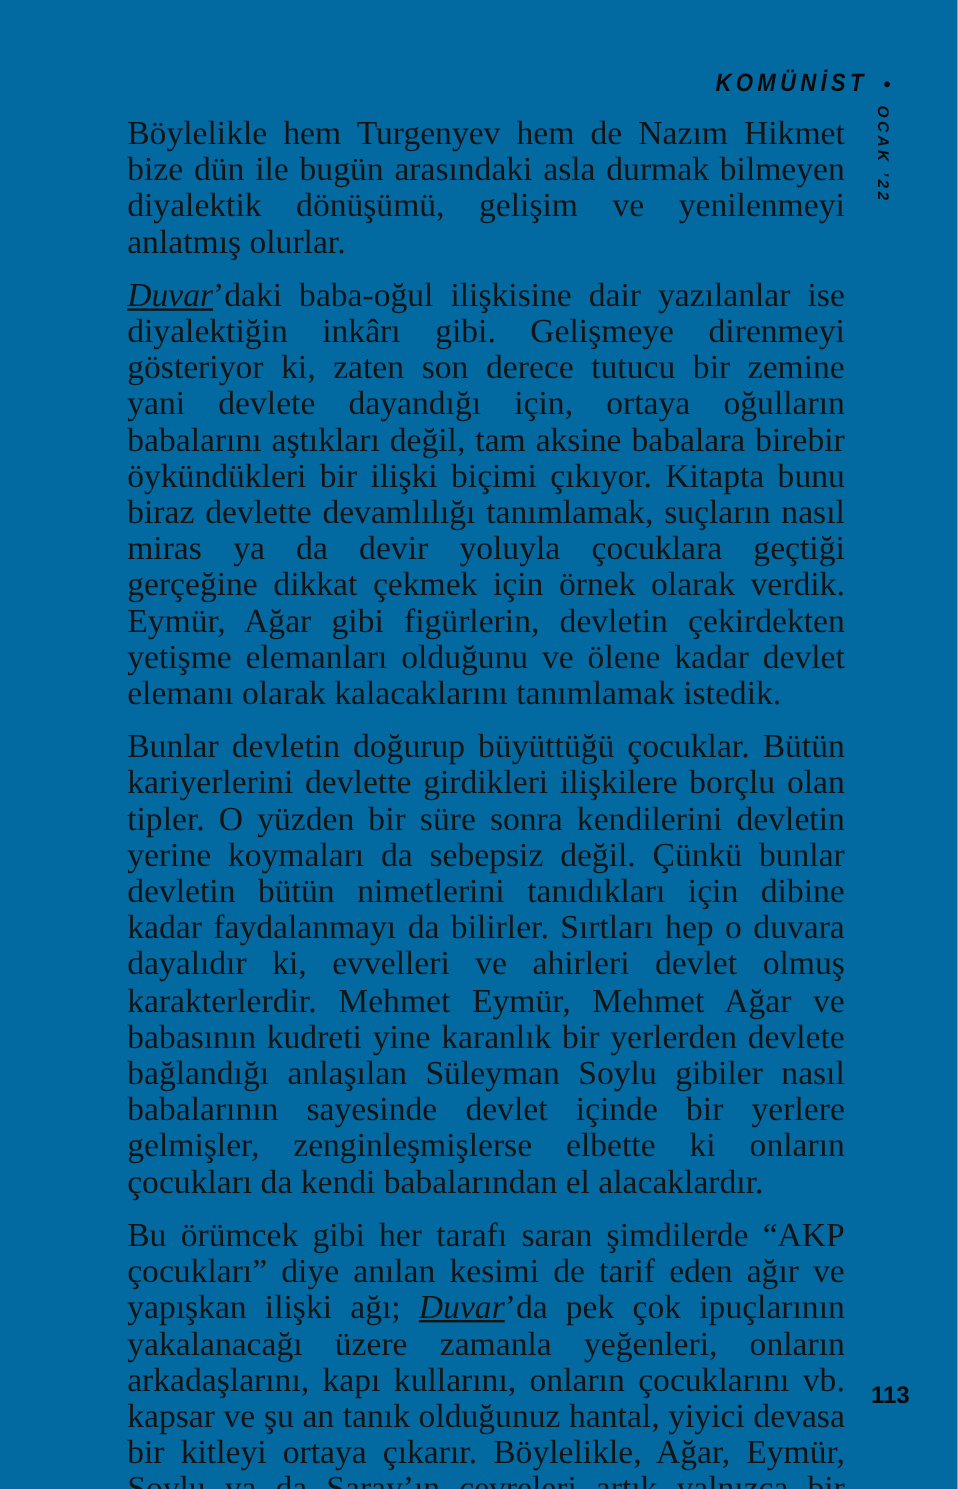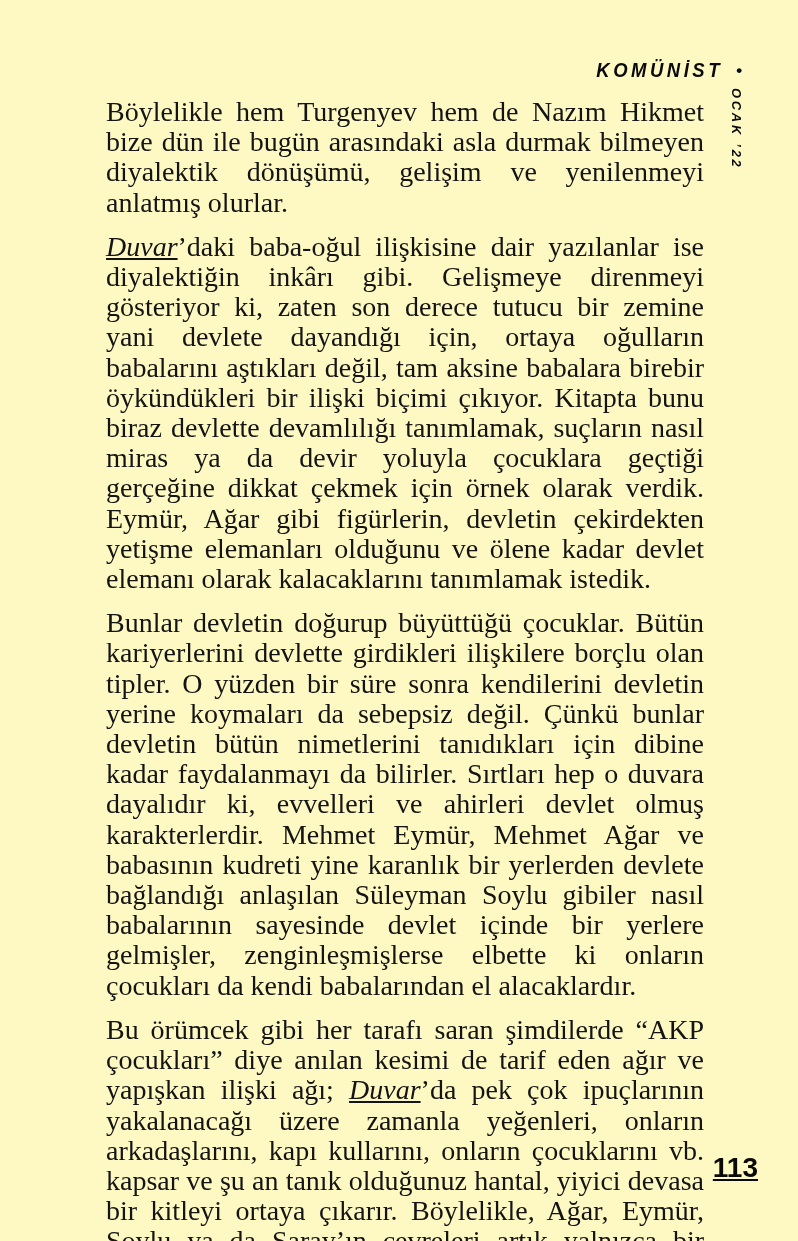--- a/index.html
+++ b/index.html
@@ -5,21 +5,21 @@
   html, body {
     margin: 0;
     padding: 0;
     background: #e8e8e8;
   }
   .page {
     position: relative;
     width: 798px;
     height: 1241px;
     margin: 0 auto;
-    background: #fef9c3;
+    background: #0369a1;
     color: #111111;
     overflow: hidden;
     font-family: "Liberation Serif", serif;
   }
   
   .running-head {
     position: absolute;
     top: 58px;
     right: 56px;
     display: flex;
@@ -73,23 +73,22 @@
   }
   .article p:last-child { margin-bottom: 8px; }
   .italic { font-style: italic; text-decoration: underline; }
   
   .page-number {
     position: absolute;
     top: 1152px;
     right: 40px;
     font-family: "Liberation Sans", sans-serif;
     font-weight: bold;
-    font-size: 28px;
+    font-size: 20px;
     color: #0a0a0a;
-    text-decoration: underline;
   }
 </style>
 </head>
 <body>
 
 <div class="page">
 
   <div class="running-head">
     <span class="mag-title">KOMÜNİST</span>
     <span class="bullet">•</span>

